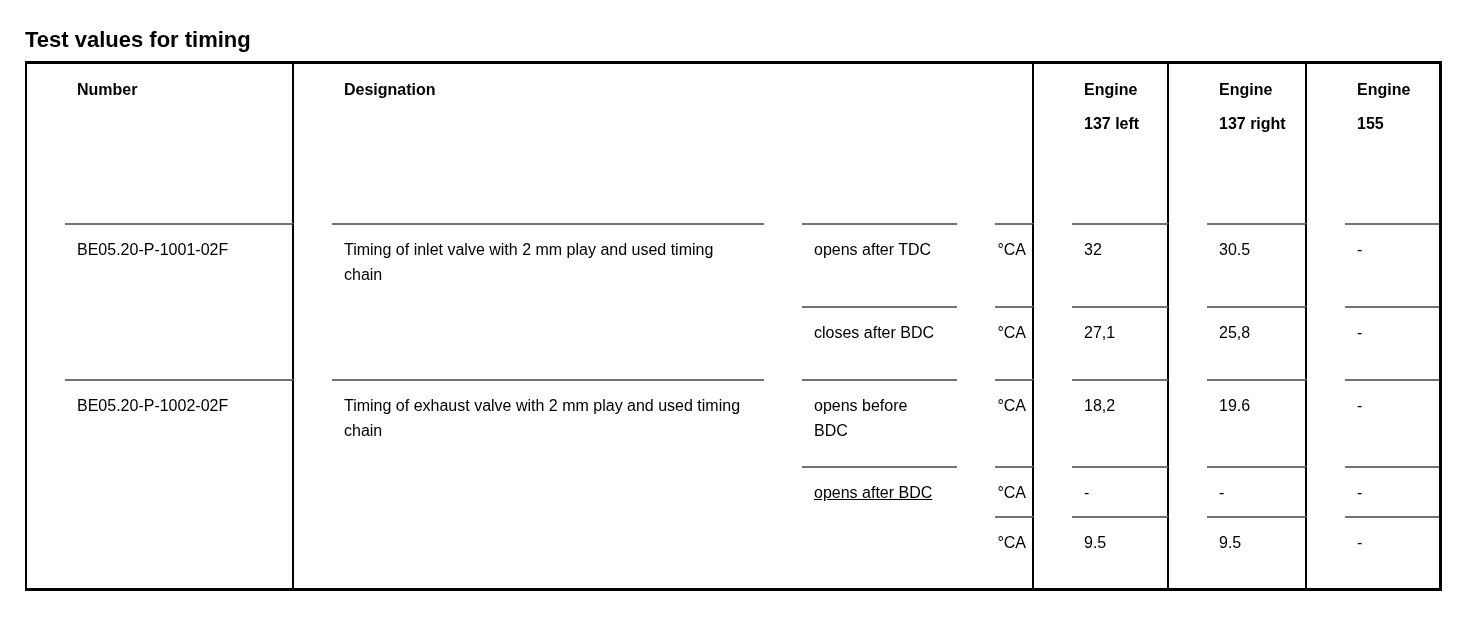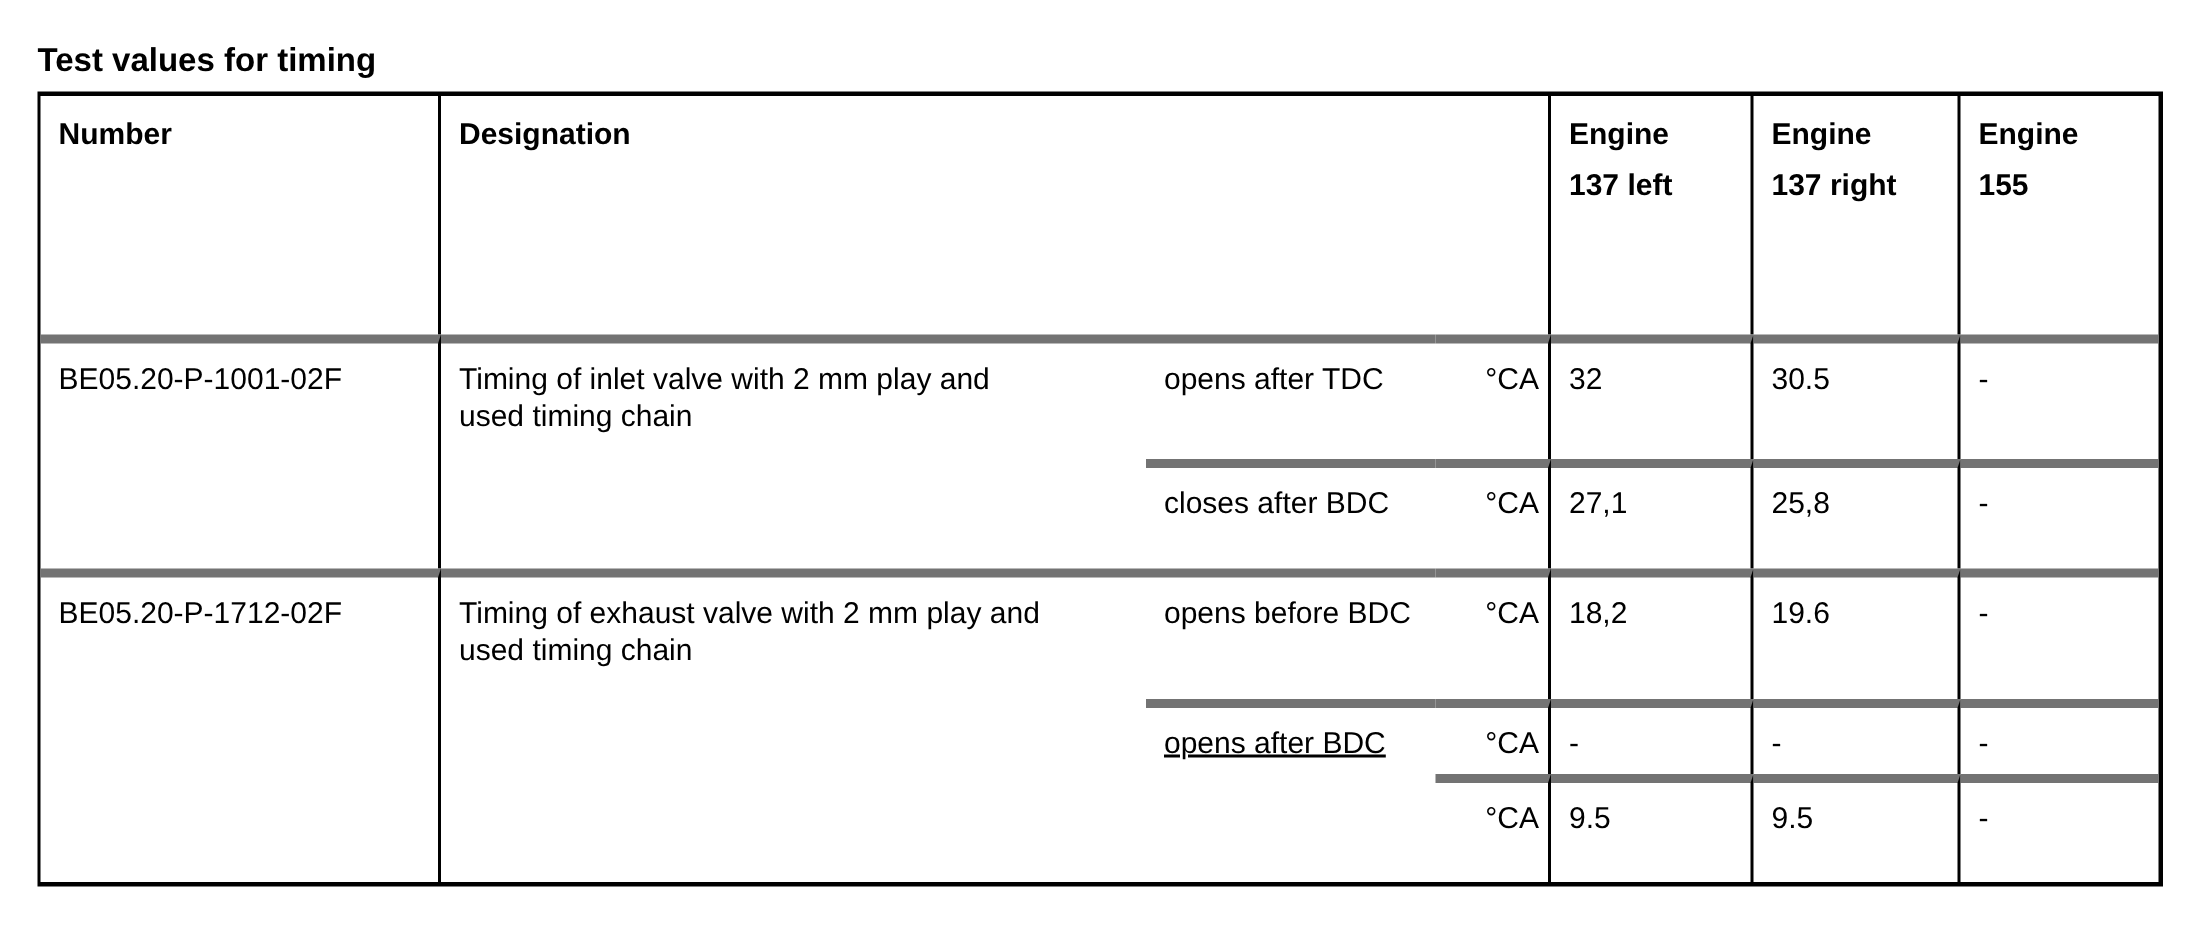--- a/index.html
+++ b/index.html
@@ -33,32 +33,33 @@
     grid-template-columns: 267px 470px 193px 77px 135px 138px 132px;
     grid-template-rows: 159px 83px 73px 87px 50px 72px;
     border-style: solid;
     border-color: #000000;
     border-width: 3px 3px 3px 2px;
     background: #ffffff;
   }
   .c {
     box-sizing: border-box;
     padding: 12px 12px 6px 12px;
-    font-size: 20px;
+    font-size: 16px;
     line-height: 25px;
     overflow: hidden;
+    margin-left: 38px;
   }
   .head {
     font-weight: bold;
     line-height: 34px;
     padding-top: 9px;
     white-space: pre-line;
   }
   .br { border-right: 2px solid #000000; }
-  .bt { border-top: 6px solid #737373; }
+  .bt { border-top: 2px solid #737373; }
   .unit {
     text-align: right;
     padding-right: 6px;
     padding-left: 0;
   }
   .desig-text {
     display: block;
     max-width: 400px;
   }
 </style>
@@ -90,21 +91,21 @@
     <div class="c bt br" style="grid-area:2/5/3/6;">32</div>
     <div class="c bt br" style="grid-area:2/6/3/7;">30.5</div>
     <div class="c bt" style="grid-area:2/7/3/8;">-</div>
 
     <div class="c bt" style="grid-area:3/3/4/4;">closes after BDC</div>
     <div class="c bt br unit" style="grid-area:3/4/4/5;">°CA</div>
     <div class="c bt br" style="grid-area:3/5/4/6;">27,1</div>
     <div class="c bt br" style="grid-area:3/6/4/7;">25,8</div>
     <div class="c bt" style="grid-area:3/7/4/8;">-</div>
 
-    <div class="c br bt" style="grid-area:4/1/7/2;">BE05.20-P-1712-02F</div>
+    <div class="c br bt" style="grid-area:4/1/7/2;">BE05.20-P-1002-02F</div>
     <div class="c bt" style="grid-area:4/2/7/3;">
       <span class="desig-text">Timing of exhaust valve with 2 mm play and used timing chain</span>
     </div>
 
     <div class="c bt" style="grid-area:4/3/5/4;">opens before BDC</div>
     <div class="c bt br unit" style="grid-area:4/4/5/5;">°CA</div>
     <div class="c bt br" style="grid-area:4/5/5/6;">18,2</div>
     <div class="c bt br" style="grid-area:4/6/5/7;">19.6</div>
     <div class="c bt" style="grid-area:4/7/5/8;">-</div>
 

